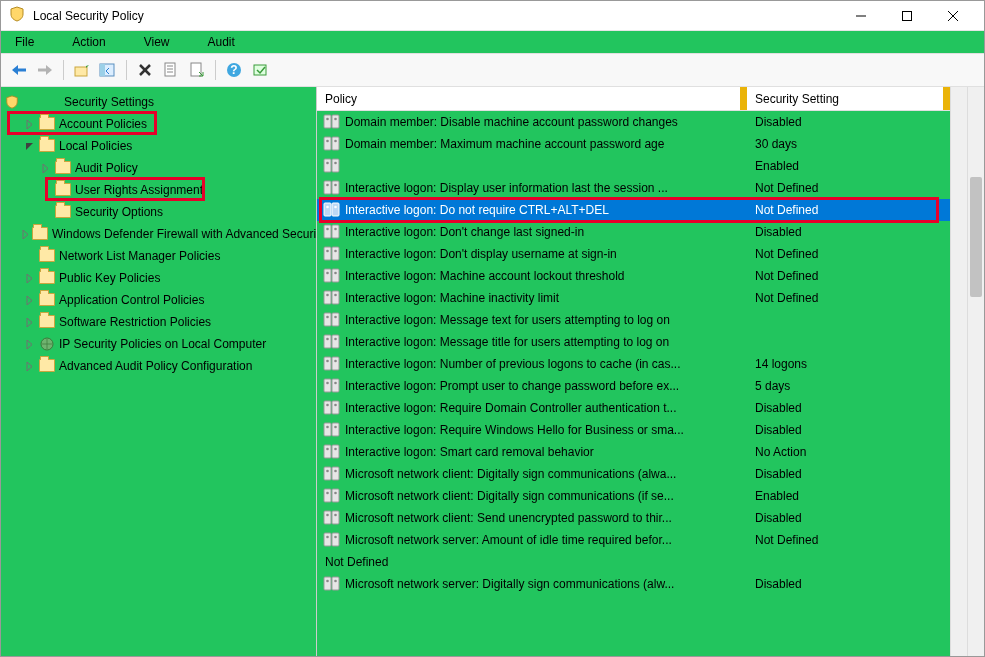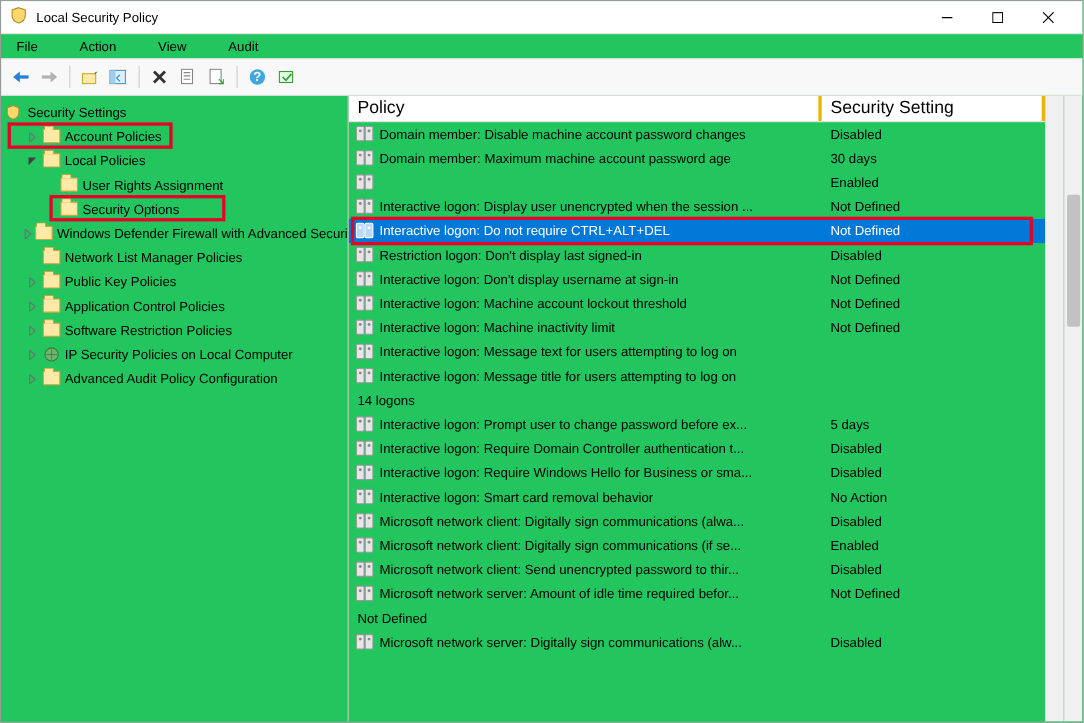--- a/index.html
+++ b/index.html
@@ -13,27 +13,27 @@
 .menubar { height: 22px; display: flex; align-items: center; padding: 0 4px; gap: 18px; }
 .menuitem { padding: 2px 10px; cursor: pointer; }
 .toolbar { height: 34px; display: flex; align-items: center; padding: 0 6px; gap: 2px; border-top: 1px solid #e0e0e0; border-bottom: 1px solid #e0e0e0; background: #f8f8f8; }
 .tbtn { width: 24px; height: 24px; display: flex; align-items: center; justify-content: center; cursor: pointer; }
 .tsep { width: 1px; height: 20px; background: #ccc; margin: 0 4px; }
 .content { flex: 1; display: flex; overflow: hidden; }
 .tree-pane { width: 316px; border-right: 1px solid #ccc; overflow-y: auto; padding: 4px 2px; }
 .tree-node { display: flex; align-items: center; height: 22px; cursor: pointer; white-space: nowrap; padding-right: 4px; }
 .tw { width: 16px; height: 16px; display: inline-flex; align-items: center; justify-content: center; color: #666; font-size: 10px; margin-right: 2px; }
 .ticon { width: 16px; height: 16px; display: inline-flex; margin-right: 4px; }
-.indent-0 { padding-left: 2px; }
+.indent-0 { padding-left: 2px; gap: 39px; }
 .indent-1 { padding-left: 18px; }
 .indent-2 { padding-left: 34px; }
 .list-pane { flex: 1; display: flex; overflow: hidden; }
 .list-inner { flex: 1; overflow-y: auto; position: relative; }
 .list-header { display: flex; height: 24px; align-items: center; border-bottom: 1px solid #e0e0e0; position: sticky; top: 0; background: #fff; z-index: 2; }
-.lh-col { padding: 0 8px; border-right: 3px solid #eab308; font-size: 16px; height: 100%; display: flex; align-items: center; }
+.lh-col { padding: 0 8px; border-right: 7px solid #eab308; font-size: 12px; height: 100%; display: flex; align-items: center; }
 .lh1 { width: 430px; }
 .lh2 { flex: 1; }
 .list-row { display: flex; height: 22px; align-items: center; cursor: pointer; }
 .list-row.selected { background: #0078d7; color: #fff; }
 .lc1 { width: 430px; padding-left: 6px; display: flex; align-items: center; overflow: hidden; white-space: nowrap; text-overflow: ellipsis; }
 .lc1 .txt { overflow: hidden; text-overflow: ellipsis; white-space: nowrap; }
 .lc2 { flex: 1; padding-left: 8px; white-space: nowrap; overflow: hidden; }
 .picon { width: 18px; height: 18px; flex-shrink: 0; margin-right: 4px; display: inline-flex; }
 .vscroll-right { width: 17px; background: #f0f0f0; border-left: 1px solid #ddd; }
 .vscroll-outer { width: 17px; background: #f0f0f0; border-left: 1px solid #ddd; position: relative;}
@@ -174,20 +174,31 @@
               <svg width="9" height="9">
                 <path d="M1 1 L8 1 L1 8 Z" fill="#404040"></path>
               </svg>
             </span>
             <span class="ticon">
               <div class="folder"></div>
             </span>
             <span>Local Policies</span>
           </div>
           <div class="tree-node indent-2">
+            <span class="tw">
+              <svg width="9" height="9">
+                <path d="M2 0 L7 4.5 L2 9 Z" fill="none" stroke="#707070"></path>
+              </svg>
+            </span>
+            <span class="ticon">
+              <div class="folder"></div>
+            </span>
+            <span>Audit Policy</span>
+          </div>
+          <div class="tree-node indent-2">
             <span class="tw"></span>
             <span class="ticon">
               <div class="folder"></div>
             </span>
             <span>User Rights Assignment</span>
           </div>
           <div class="tree-node indent-2">
             <span class="tw"></span>
             <span class="ticon">
               <div class="folder"></div>
@@ -327,21 +338,21 @@
             <div class="list-row">
               <div class="lc1">
                 <span class="picon">
                   <svg width="18" height="18" viewBox="0 0 18 18">
                     <rect x="1" y="2" width="7" height="13" rx="1" fill="#e6e6e6" stroke="#999"></rect>
                     <rect x="9" y="2" width="7" height="13" rx="1" fill="#e6e6e6" stroke="#999"></rect>
                     <circle cx="4.5" cy="6" r="1.3" fill="#888"></circle>
                     <circle cx="12.5" cy="6" r="1.3" fill="#888"></circle>
                   </svg>
                 </span>
-                <span class="txt">Interactive logon: Display user unencrypted when the session ...</span>
+                <span class="txt">Interactive logon: Display user information last the session ...</span>
               </div>
               <div class="lc2">Not Defined</div>
             </div>
             <div class="list-row selected">
               <div class="lc1">
                 <span class="picon">
                   <svg width="18" height="18" viewBox="0 0 18 18">
                     <rect x="1" y="2" width="7" height="13" rx="1" fill="#bcd8f5" stroke="#fff"></rect>
                     <rect x="9" y="2" width="7" height="13" rx="1" fill="#bcd8f5" stroke="#fff"></rect>
                     <circle cx="4.5" cy="6" r="1.3" fill="#fff"></circle>
@@ -355,21 +366,21 @@
             <div class="list-row">
               <div class="lc1">
                 <span class="picon">
                   <svg width="18" height="18" viewBox="0 0 18 18">
                     <rect x="1" y="2" width="7" height="13" rx="1" fill="#e6e6e6" stroke="#999"></rect>
                     <rect x="9" y="2" width="7" height="13" rx="1" fill="#e6e6e6" stroke="#999"></rect>
                     <circle cx="4.5" cy="6" r="1.3" fill="#888"></circle>
                     <circle cx="12.5" cy="6" r="1.3" fill="#888"></circle>
                   </svg>
                 </span>
-                <span class="txt">Restriction logon: Don't display last signed-in</span>
+                <span class="txt">Interactive logon: Don't change last signed-in</span>
               </div>
               <div class="lc2">Disabled</div>
             </div>
             <div class="list-row">
               <div class="lc1">
                 <span class="picon">
                   <svg width="18" height="18" viewBox="0 0 18 18">
                     <rect x="1" y="2" width="7" height="13" rx="1" fill="#e6e6e6" stroke="#999"></rect>
                     <rect x="9" y="2" width="7" height="13" rx="1" fill="#e6e6e6" stroke="#999"></rect>
                     <circle cx="4.5" cy="6" r="1.3" fill="#888"></circle>
@@ -430,20 +441,31 @@
                     <rect x="9" y="2" width="7" height="13" rx="1" fill="#e6e6e6" stroke="#999"></rect>
                     <circle cx="4.5" cy="6" r="1.3" fill="#888"></circle>
                     <circle cx="12.5" cy="6" r="1.3" fill="#888"></circle>
                   </svg>
                 </span>
                 <span class="txt">Interactive logon: Message title for users attempting to log on</span>
               </div>
               <div class="lc2"></div>
             </div>
             <div class="list-row">
+              <div class="lc1">
+                <span class="picon">
+                  <svg width="18" height="18" viewBox="0 0 18 18">
+                    <rect x="1" y="2" width="7" height="13" rx="1" fill="#e6e6e6" stroke="#999"></rect>
+                    <rect x="9" y="2" width="7" height="13" rx="1" fill="#e6e6e6" stroke="#999"></rect>
+                    <circle cx="4.5" cy="6" r="1.3" fill="#888"></circle>
+                    <circle cx="12.5" cy="6" r="1.3" fill="#888"></circle>
+                  </svg>
+                </span>
+                <span class="txt">Interactive logon: Number of previous logons to cache (in cas...</span>
+              </div>
               <div class="lc2">14 logons</div>
             </div>
             <div class="list-row">
               <div class="lc1">
                 <span class="picon">
                   <svg width="18" height="18" viewBox="0 0 18 18">
                     <rect x="1" y="2" width="7" height="13" rx="1" fill="#e6e6e6" stroke="#999"></rect>
                     <rect x="9" y="2" width="7" height="13" rx="1" fill="#e6e6e6" stroke="#999"></rect>
                     <circle cx="4.5" cy="6" r="1.3" fill="#888"></circle>
                     <circle cx="12.5" cy="6" r="1.3" fill="#888"></circle>

